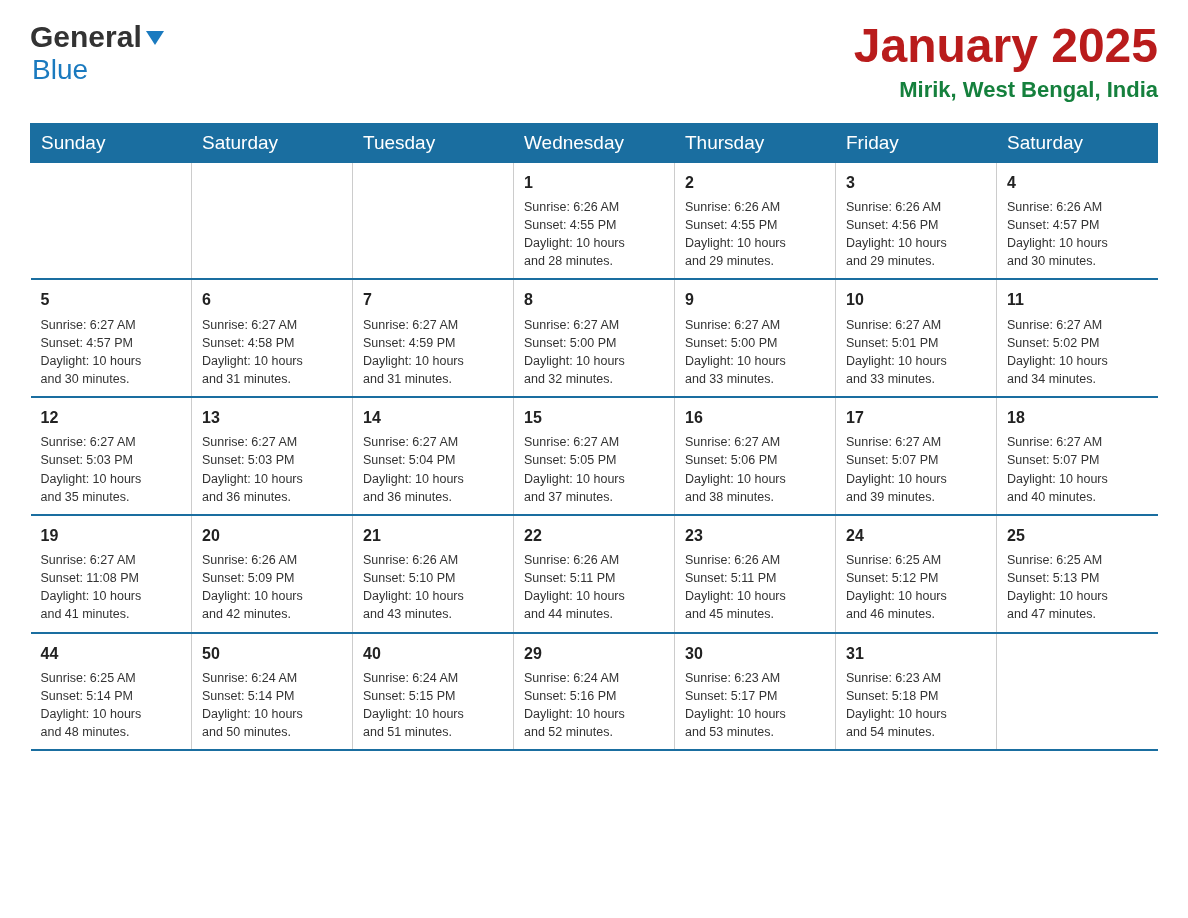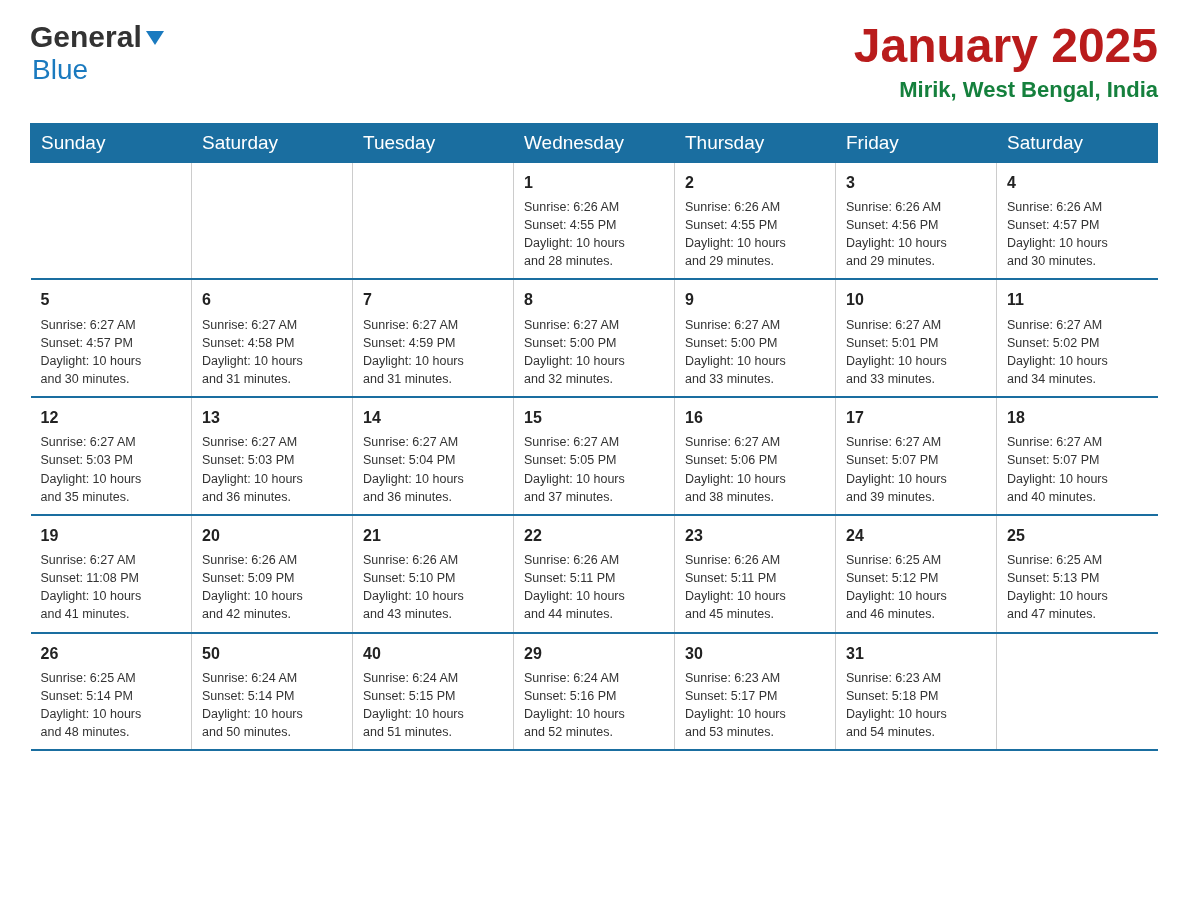--- a/index.html
+++ b/index.html
@@ -299,21 +299,21 @@
         <td>
           <span class="day-num">25</span>
           <div>Sunrise: 6:25 AM</div>
           <div>Sunset: 5:13 PM</div>
           <div>Daylight: 10 hours</div>
           <div>and 47 minutes.</div>
         </td>
       </tr>
       <tr>
         <td>
-          <span class="day-num">26</span>
+          <span class="day-num">44</span>
           <div>Sunrise: 6:25 AM</div>
           <div>Sunset: 5:14 PM</div>
           <div>Daylight: 10 hours</div>
           <div>and 48 minutes.</div>
         </td>
         <td>
           <span class="day-num">50</span>
           <div>Sunrise: 6:24 AM</div>
           <div>Sunset: 5:14 PM</div>
           <div>Daylight: 10 hours</div>

